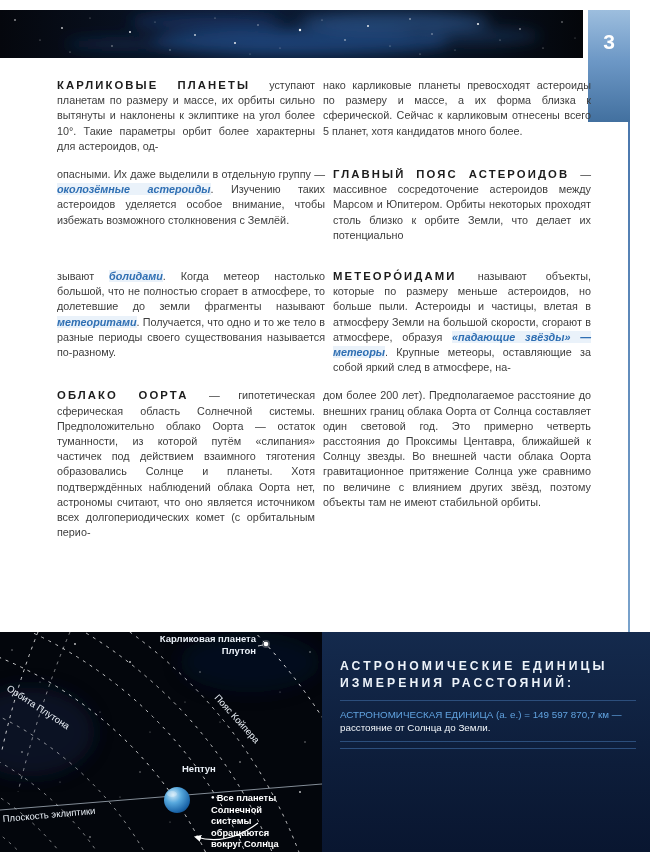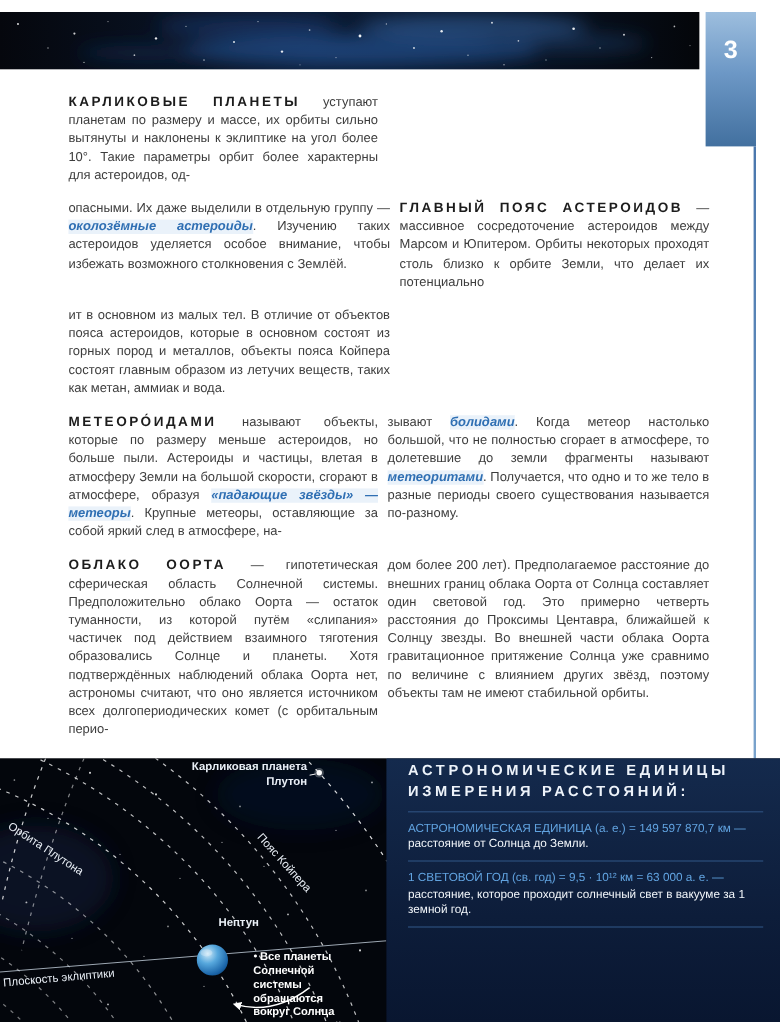--- a/index.html
+++ b/index.html
@@ -29,21 +29,21 @@
   
   .bottom{position:absolute;left:0;top:632px;width:650px;height:220px;background:#04070d}
   .diagram{position:absolute;left:0;top:0;width:322px;height:220px;display:block}
   .note{position:absolute;left:211px;top:160px;width:82px;color:#ffffff;
     font-size:9.3px;line-height:11.6px;font-weight:600}
   .note-bullet{font-size:6px;vertical-align:2px;margin-right:2px}
 
   
   .units{position:absolute;left:322px;top:0;width:328px;height:220px;
     background:linear-gradient(180deg,#142a4d 0%,#0d1d3a 60%,#091630 100%);
-    padding:2px 14px 0 18px}
+    padding:26px 14px 0 18px}
   .units-title{color:#edf3fa;font-size:12.2px;letter-spacing:3.1px;line-height:17px;
     font-weight:bold;margin-bottom:8px}
   .sep{height:1px;background:#2c4e7c;margin:6px 0}
   .entry{font-size:9.8px;line-height:13.2px;font-weight:normal;padding:1px 0}
   .term{color:#61a3e0}
   .def{color:#f2f6fa}
 
   .dlabel{fill:#e9eff6;font-family:"Liberation Sans",sans-serif;font-size:9.5px}
   .dbold{font-weight:bold}
 </style>
@@ -105,31 +105,31 @@
 </svg>
 
 <div class="pagetab">
   <span>3</span>
 </div>
 <div class="vline"></div>
 
 <div class="content">
   <section class="sec">
     <p class="col colL"><span class="head">КАРЛИКОВЫЕ ПЛАНЕТЫ </span><span>уступают планетам по размеру и массе, их орбиты сильно вытянуты и наклонены к эклиптике на угол более 10°. Такие параметры орбит более характерны для астероидов, од-</span></p>
+    <p class="col colR"><span>нако карликовые планеты превосходят астероиды по размеру и массе, а их форма близка к сферической. Сейчас к карликовым отнесены всего 5 планет, хотя кандидатов много более.</span></p>
   </section>
   <section class="sec">
     <p class="col colR"><span>опасными. Их даже выделили в отдельную группу — </span><span class="hl">околозёмные астероиды</span><span>. Изучению таких астероидов уделяется особое внимание, чтобы избежать возможного столкновения с Землёй.</span></p>
     <p class="col colL"><span class="head">ГЛАВНЫЙ ПОЯС АСТЕРОИДОВ </span><span>— массивное сосредоточение астероидов между Марсом и Юпитером. Орбиты некоторых проходят столь близко к орбите Земли, что делает их потенциально</span></p>
   </section>
   <section class="sec">
-    <p class="col colR"><span>ит в основном из малых тел. В отличие от объектов пояса астероидов, которые в основном состоят из горных пород и металлов, объекты пояса Койпера состоят главным образом из летучих веществ, таких как метан, аммиак и вода.</span></p>
-  </section>
-  <section class="sec">
+  </section>
+  <section class="sec">
+    <p class="col colR"><span>зывают </span><span class="hl">болидами</span><span>. Когда метеор настолько большой, что не полностью сгорает в атмосфере, то долетевшие до земли фрагменты называют </span><span class="hl">метеоритами</span><span>. Получается, что одно и то же тело в разные периоды своего существования называется по-разному.</span></p>
     <p class="col colL"><span class="head">МЕТЕОРО́ИДАМИ </span><span>называют объекты, которые по размеру меньше астероидов, но больше пыли. Астероиды и частицы, влетая в атмосферу Земли на большой скорости, сгорают в атмосфере, образуя </span><span class="hl">«падающие звёзды» — метеоры</span><span>. Крупные метеоры, оставляющие за собой яркий след в атмосфере, на-</span></p>
-    <p class="col colR"><span>зывают </span><span class="hl">болидами</span><span>. Когда метеор настолько большой, что не полностью сгорает в атмосфере, то долетевшие до земли фрагменты называют </span><span class="hl">метеоритами</span><span>. Получается, что одно и то же тело в разные периоды своего существования называется по-разному.</span></p>
   </section>
   <section class="sec">
     <p class="col colL"><span class="head">ОБЛАКО ООРТА </span><span>— гипотетическая сферическая область Солнечной системы. Предположительно облако Оорта — остаток туманности, из которой путём «слипания» частичек под действием взаимного тяготения образовались Солнце и планеты. Хотя подтверждённых наблюдений облака Оорта нет, астрономы считают, что оно является источником всех долгопериодических комет (с орбитальным перио-</span></p>
     <p class="col colR"><span>дом более 200 лет). Предполагаемое расстояние до внешних границ облака Оорта от Солнца составляет один световой год. Это примерно четверть расстояния до Проксимы Центавра, ближайшей к Солнцу звезды. Во внешней части облака Оорта гравитационное притяжение Солнца уже сравнимо по величине с влиянием других звёзд, поэтому объекты там не имеют стабильной орбиты.</span></p>
   </section>
 </div>
 
 <div class="bottom">
 
   <svg class="diagram" viewBox="0 0 322 220" xmlns="http://www.w3.org/2000/svg">
@@ -218,19 +218,15 @@
     <h2 class="units-title">
       <span>АСТРОНОМИЧЕСКИЕ ЕДИНИЦЫ</span><br>
       <span>ИЗМЕРЕНИЯ РАССТОЯНИЙ:</span>
     </h2>
     <div class="sep"></div>
     <p class="entry">
       <span class="term">АСТРОНОМИЧЕСКАЯ ЕДИНИЦА (а. е.) = 149 597 870,7 км —</span>
       <span class="def">расстояние от Солнца до Земли.</span>
     </p>
     <div class="sep"></div>
-    <p class="entry">
-      <span class="term">1 СВЕТОВОЙ ГОД (св. год) = 9,5 · 10¹² км = 63 000 а. е. —</span>
-      <span class="def">расстояние, которое проходит солнечный свет в вакууме за 1 земной год.</span>
-    </p>
     <div class="sep"></div>
   </aside>
 </div>
 
 </body></html>

